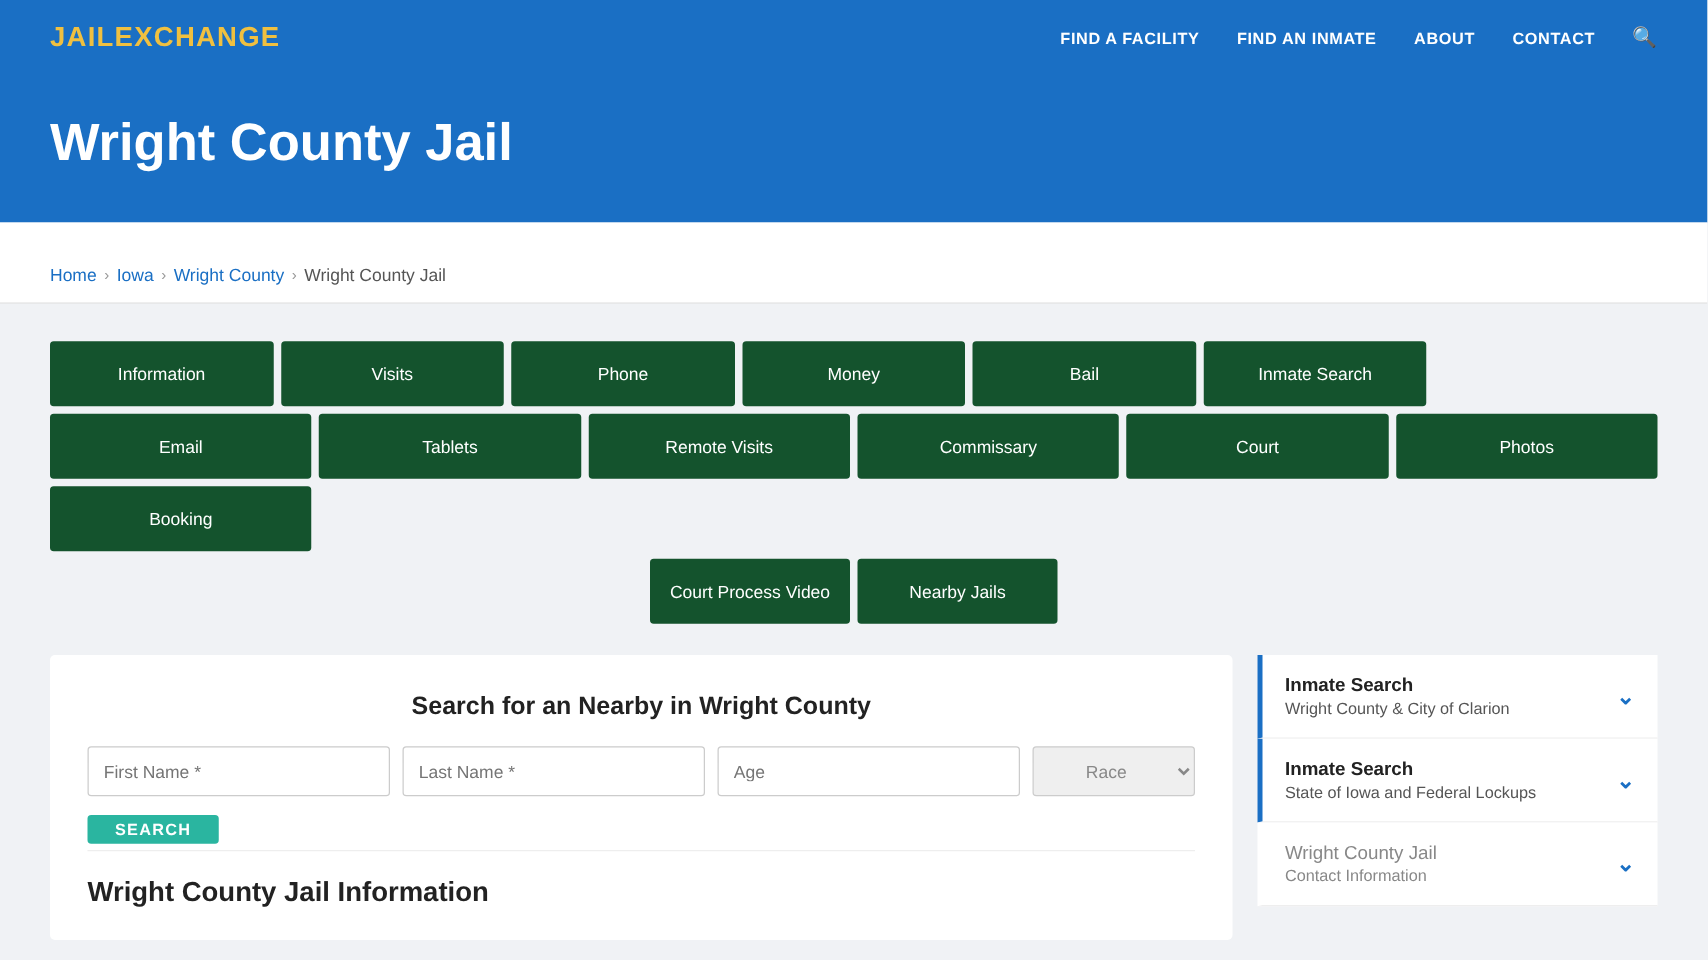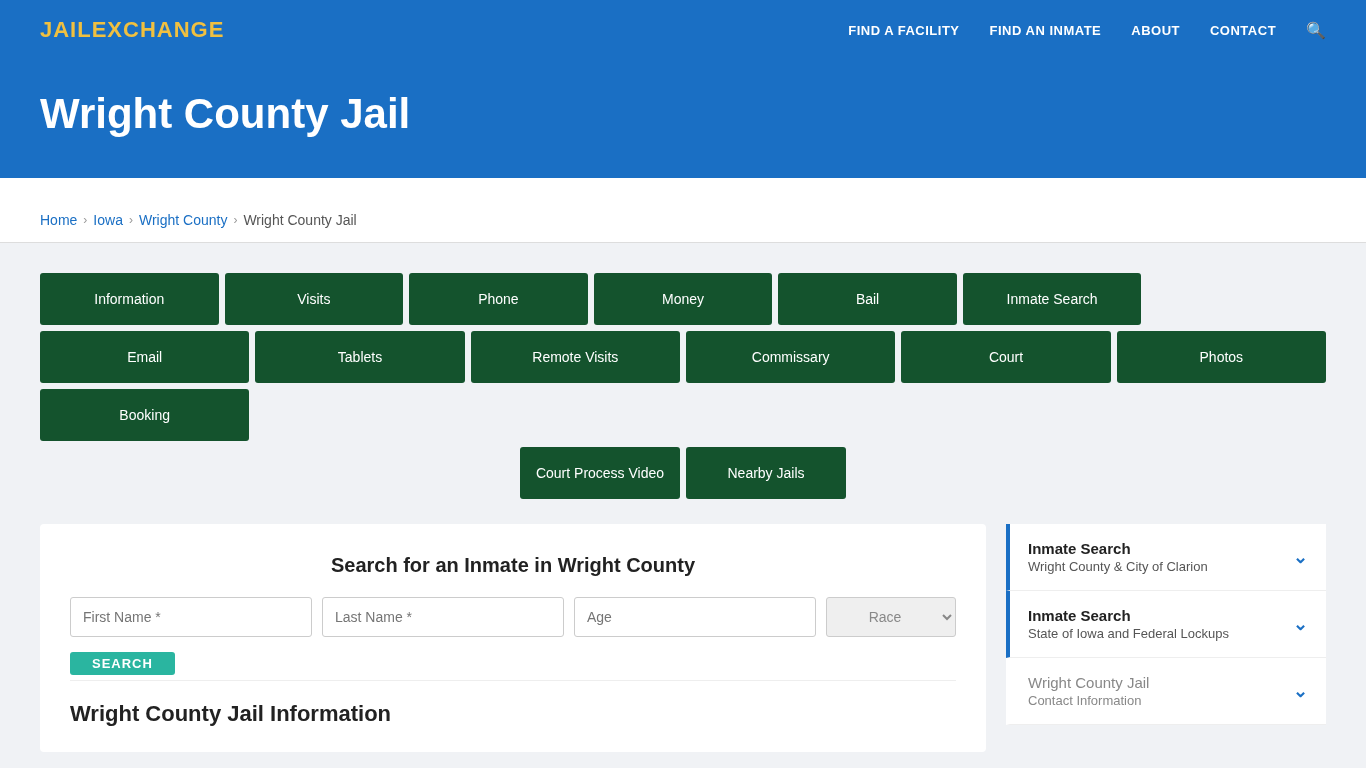--- a/index.html
+++ b/index.html
@@ -290,21 +290,21 @@
   </div>
 
   <div class="tabs-row3">
     <button class="tab-btn">Court Process Video</button>
     <button class="tab-btn">Nearby Jails</button>
   </div>
 
   <div class="content-area">
 
     <div class="left-panel">
-      <div class="search-title">Search for an Inmate in Wright County</div>
+      <div class="search-title">Search for an Nearby in Wright County</div>
       <div class="search-form">
         <input type="text" placeholder="First Name *" style="">
         <input type="text" placeholder="Last Name *" style="">
         <input type="text" placeholder="Age" style="">
         <select>
           <option>Race</option>
           <option>White</option>
           <option>Black</option>
           <option>Hispanic</option>
           <option>Asian</option>

